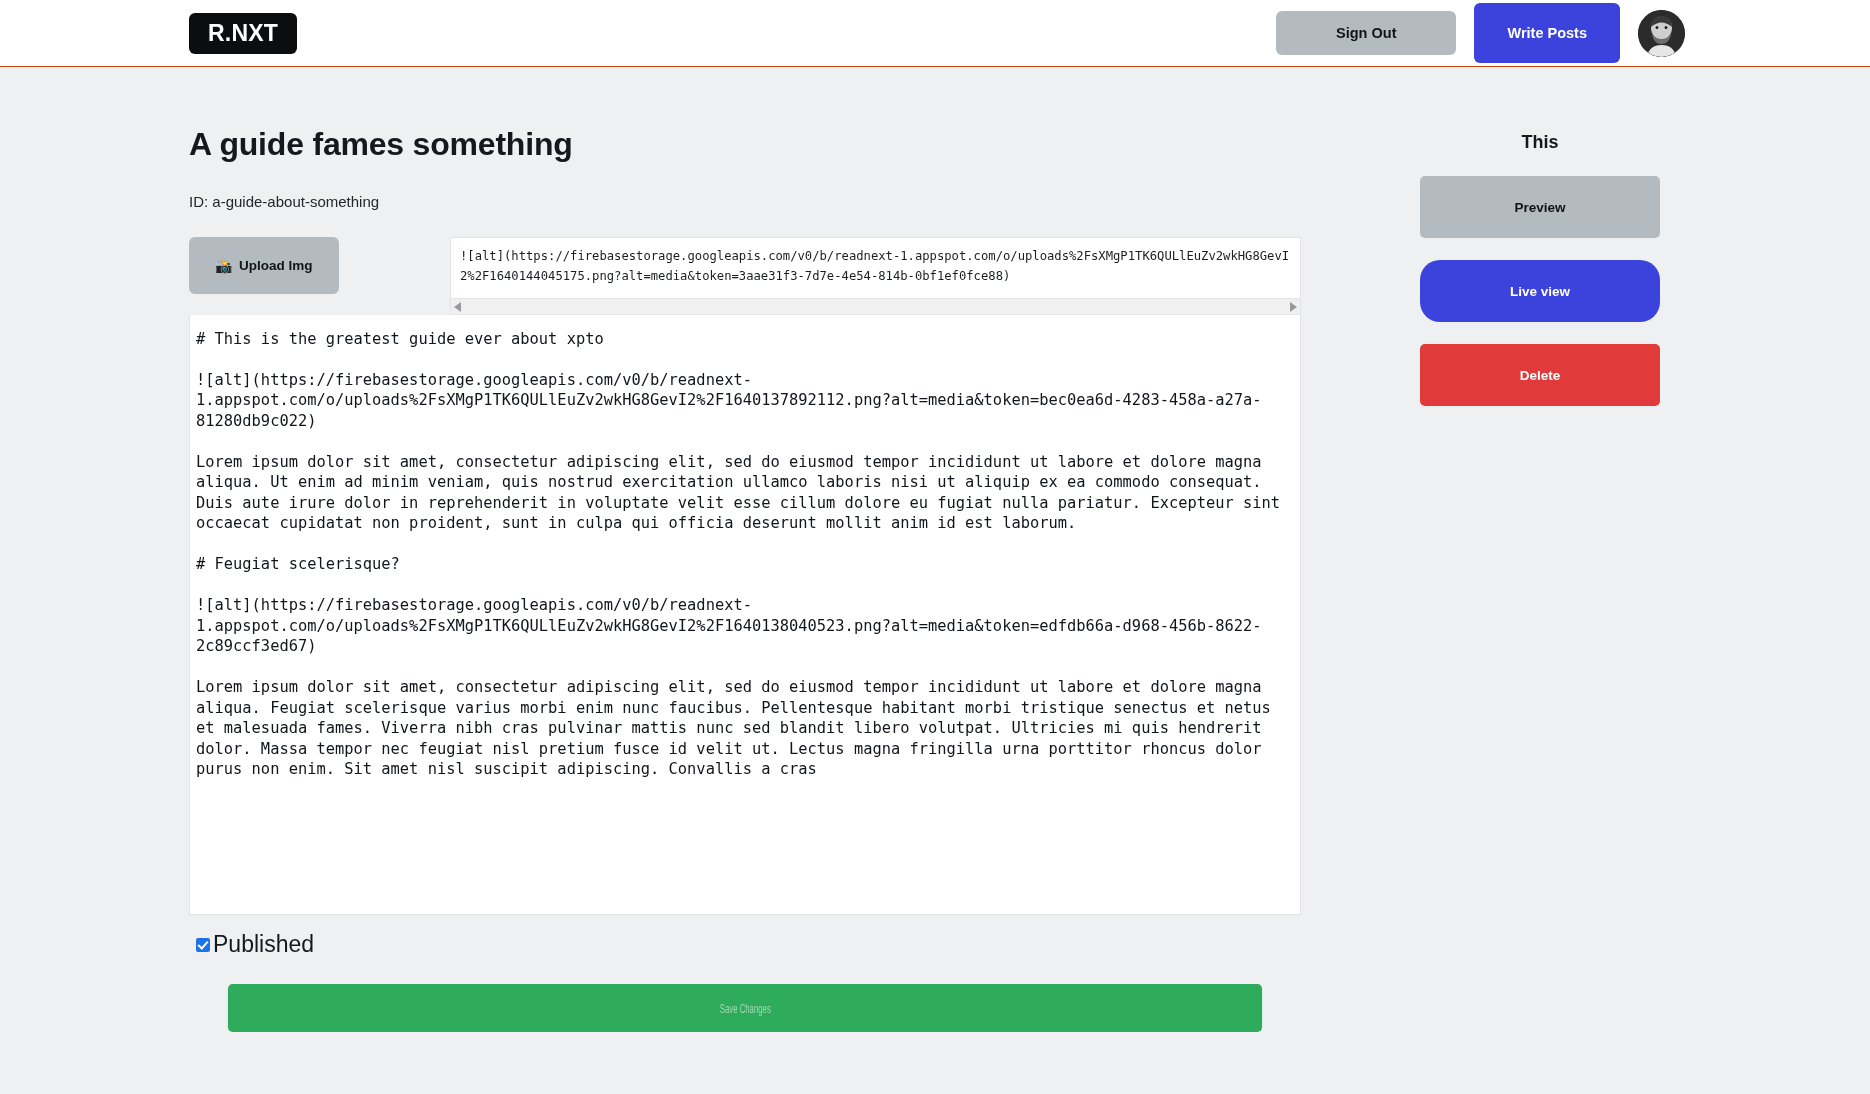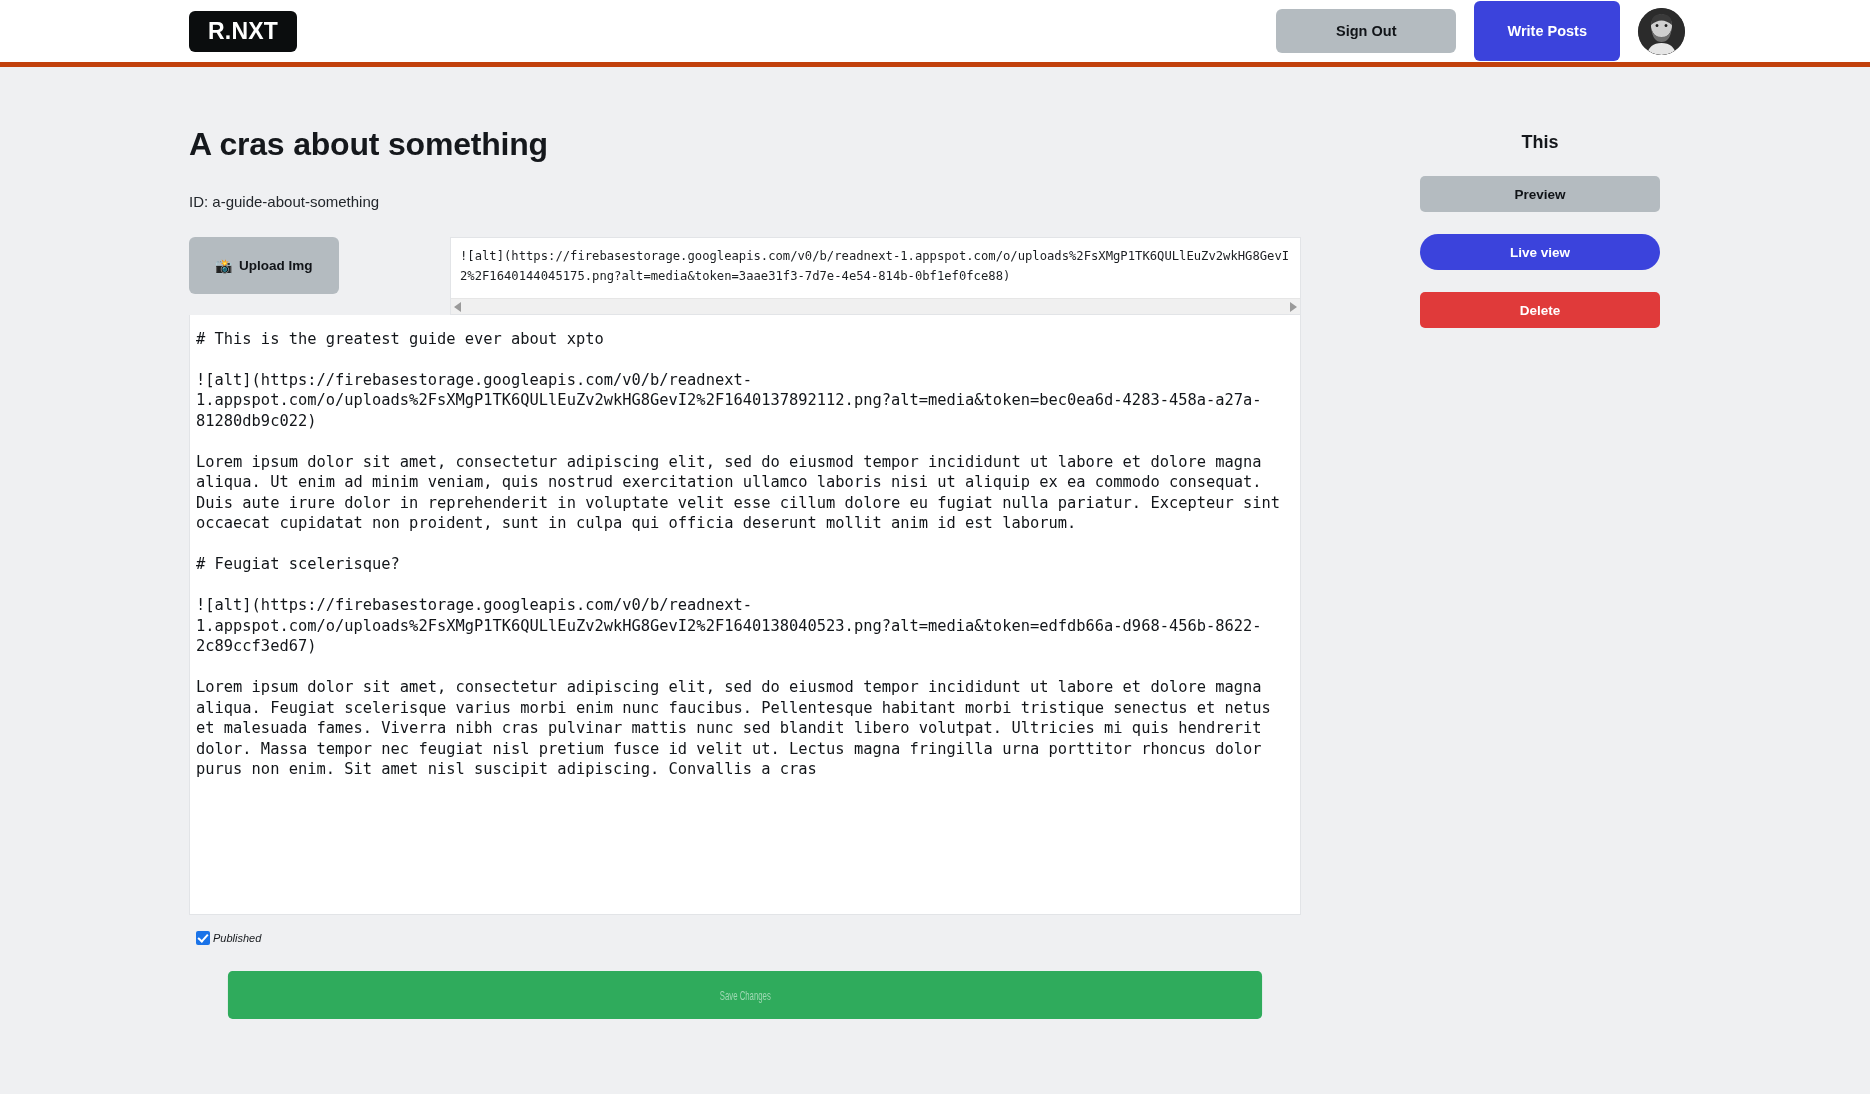--- a/index.html
+++ b/index.html
@@ -9,21 +9,21 @@
     background: #eff0f2;
     font-family: "Liberation Sans", sans-serif;
     overflow: hidden;
   }
 
   
   .header {
     position: relative;
     height: 67px;
     background: #ffffff;
-    border-bottom: 5px solid #c2410c;
+    border-bottom: 1px solid #c2410c;
     display: flex;
     align-items: center;
     padding: 0 185px 0 189px;
   }
   .logo {
     background: #0b0d0e;
     color: #ffffff;
     font-weight: bold;
     font-size: 23px;
     letter-spacing: 0.2px;
@@ -199,23 +199,22 @@
   .published-check::after {
     content: "";
     position: absolute;
     left: 4px; top: 1px;
     width: 4px; height: 8px;
     border: solid #ffffff;
     border-width: 0 2px 2px 0;
     transform: rotate(42deg);
   }
   .published-label {
-    font-size: 11px;
+    font-size: 23px;
     color: #15181c;
-    font-style: italic;
   }
   .btn-save {
     margin-top: 26px;
     width: 1112px;
     height: 48px;
     background: #2fab5c;
     color: #9fd9b3;
     border-radius: 5px;
     font-family: "Liberation Sans Narrow", "Liberation Sans", sans-serif;
     font-size: 13.5px;
@@ -232,21 +231,21 @@
   
   .tools-title {
     font-size: 18px;
     font-weight: bold;
     color: #15181c;
     text-align: center;
     margin: 8px 0 0 0;
   }
   .tool-btn {
     width: 240px;
-    height: 36px;
+    height: 62px;
     border-radius: 5px;
     display: flex;
     align-items: center;
     justify-content: center;
     font-weight: bold;
     font-size: 13.5px;
     cursor: pointer;
     margin-top: 23px;
   }
   .tool-preview { background: #b4bbc0; color: #111418; }
@@ -282,21 +281,21 @@
         </g>
       </svg>
     </span>
   </div>
 </div>
 
 <div class="page">
 
   <div class="main-col">
 
-    <h1 class="page-title">A cras about something</h1>
+    <h1 class="page-title">A guide fames something</h1>
     <div class="page-id">ID: a-guide-about-something</div>
 
     <div class="upload-row">
       <div class="btn-upload">
         <span class="upload-emoji">📸</span>
         <span>Upload Img</span>
       </div>
 
       <div class="url-box">
         <pre class="url-text">![alt](https://firebasestorage.googleapis.com/v0/b/readnext-1.appspot.com/o/uploads%2FsXMgP1TK6QULlEuZv2wkHG8GevI2%2F1640144045175.png?alt=media&amp;token=3aae31f3-7d7e-4e54-814b-0bf1ef0fce88)</pre>

